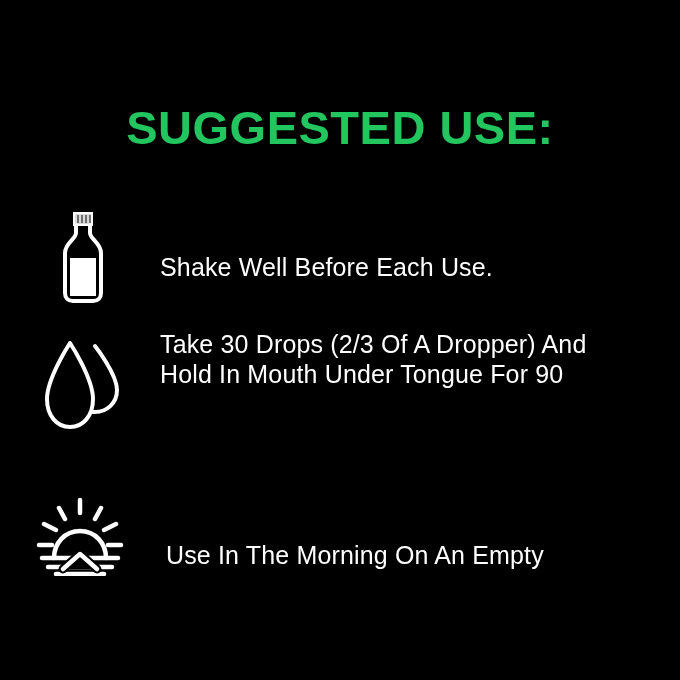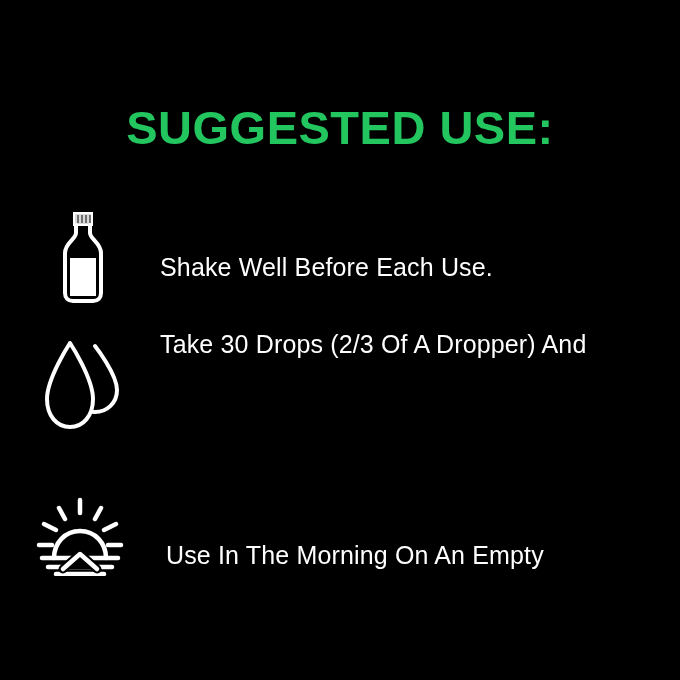--- a/index.html
+++ b/index.html
@@ -105,20 +105,21 @@
 
     <div class="instruction-row row-2">
       <div class="icon-cell">
         <svg class="icon-droplets" width="80" height="94" viewBox="0 0 80 94">
           <path d="M53 8 C53 8 75 36 75 52 C75 65 65 74 53 74 C48 74 44 72 41 69" fill="none" stroke="#ffffff" stroke-width="4" stroke-linecap="round" stroke-linejoin="round"></path>
           <path d="M28 5 C28 5 5 40 5 61 C5 78 15 89 28 89 C41 89 51 78 51 61 C51 40 28 5 28 5 Z" fill="#000000" stroke="#ffffff" stroke-width="4" stroke-linecap="round" stroke-linejoin="round"></path>
         </svg>
       </div>
       <div class="text-cell text-2">
         <span class="text-line">Take 30 Drops (2/3 Of A Dropper) And</span>
+        <span class="text-line">Hold In Mouth Under Tongue For 90</span>
       </div>
     </div>
 
     <div class="instruction-row row-3">
       <div class="icon-cell">
         <svg class="icon-sunrise" width="96" height="80" viewBox="0 0 96 80">
           <g stroke="#ffffff" stroke-width="4.5" stroke-linecap="round" fill="none">
             <line x1="48" y1="4" x2="48" y2="17"></line>
             <line x1="27" y1="12" x2="33" y2="23"></line>
             <line x1="69" y1="12" x2="63" y2="23"></line>

